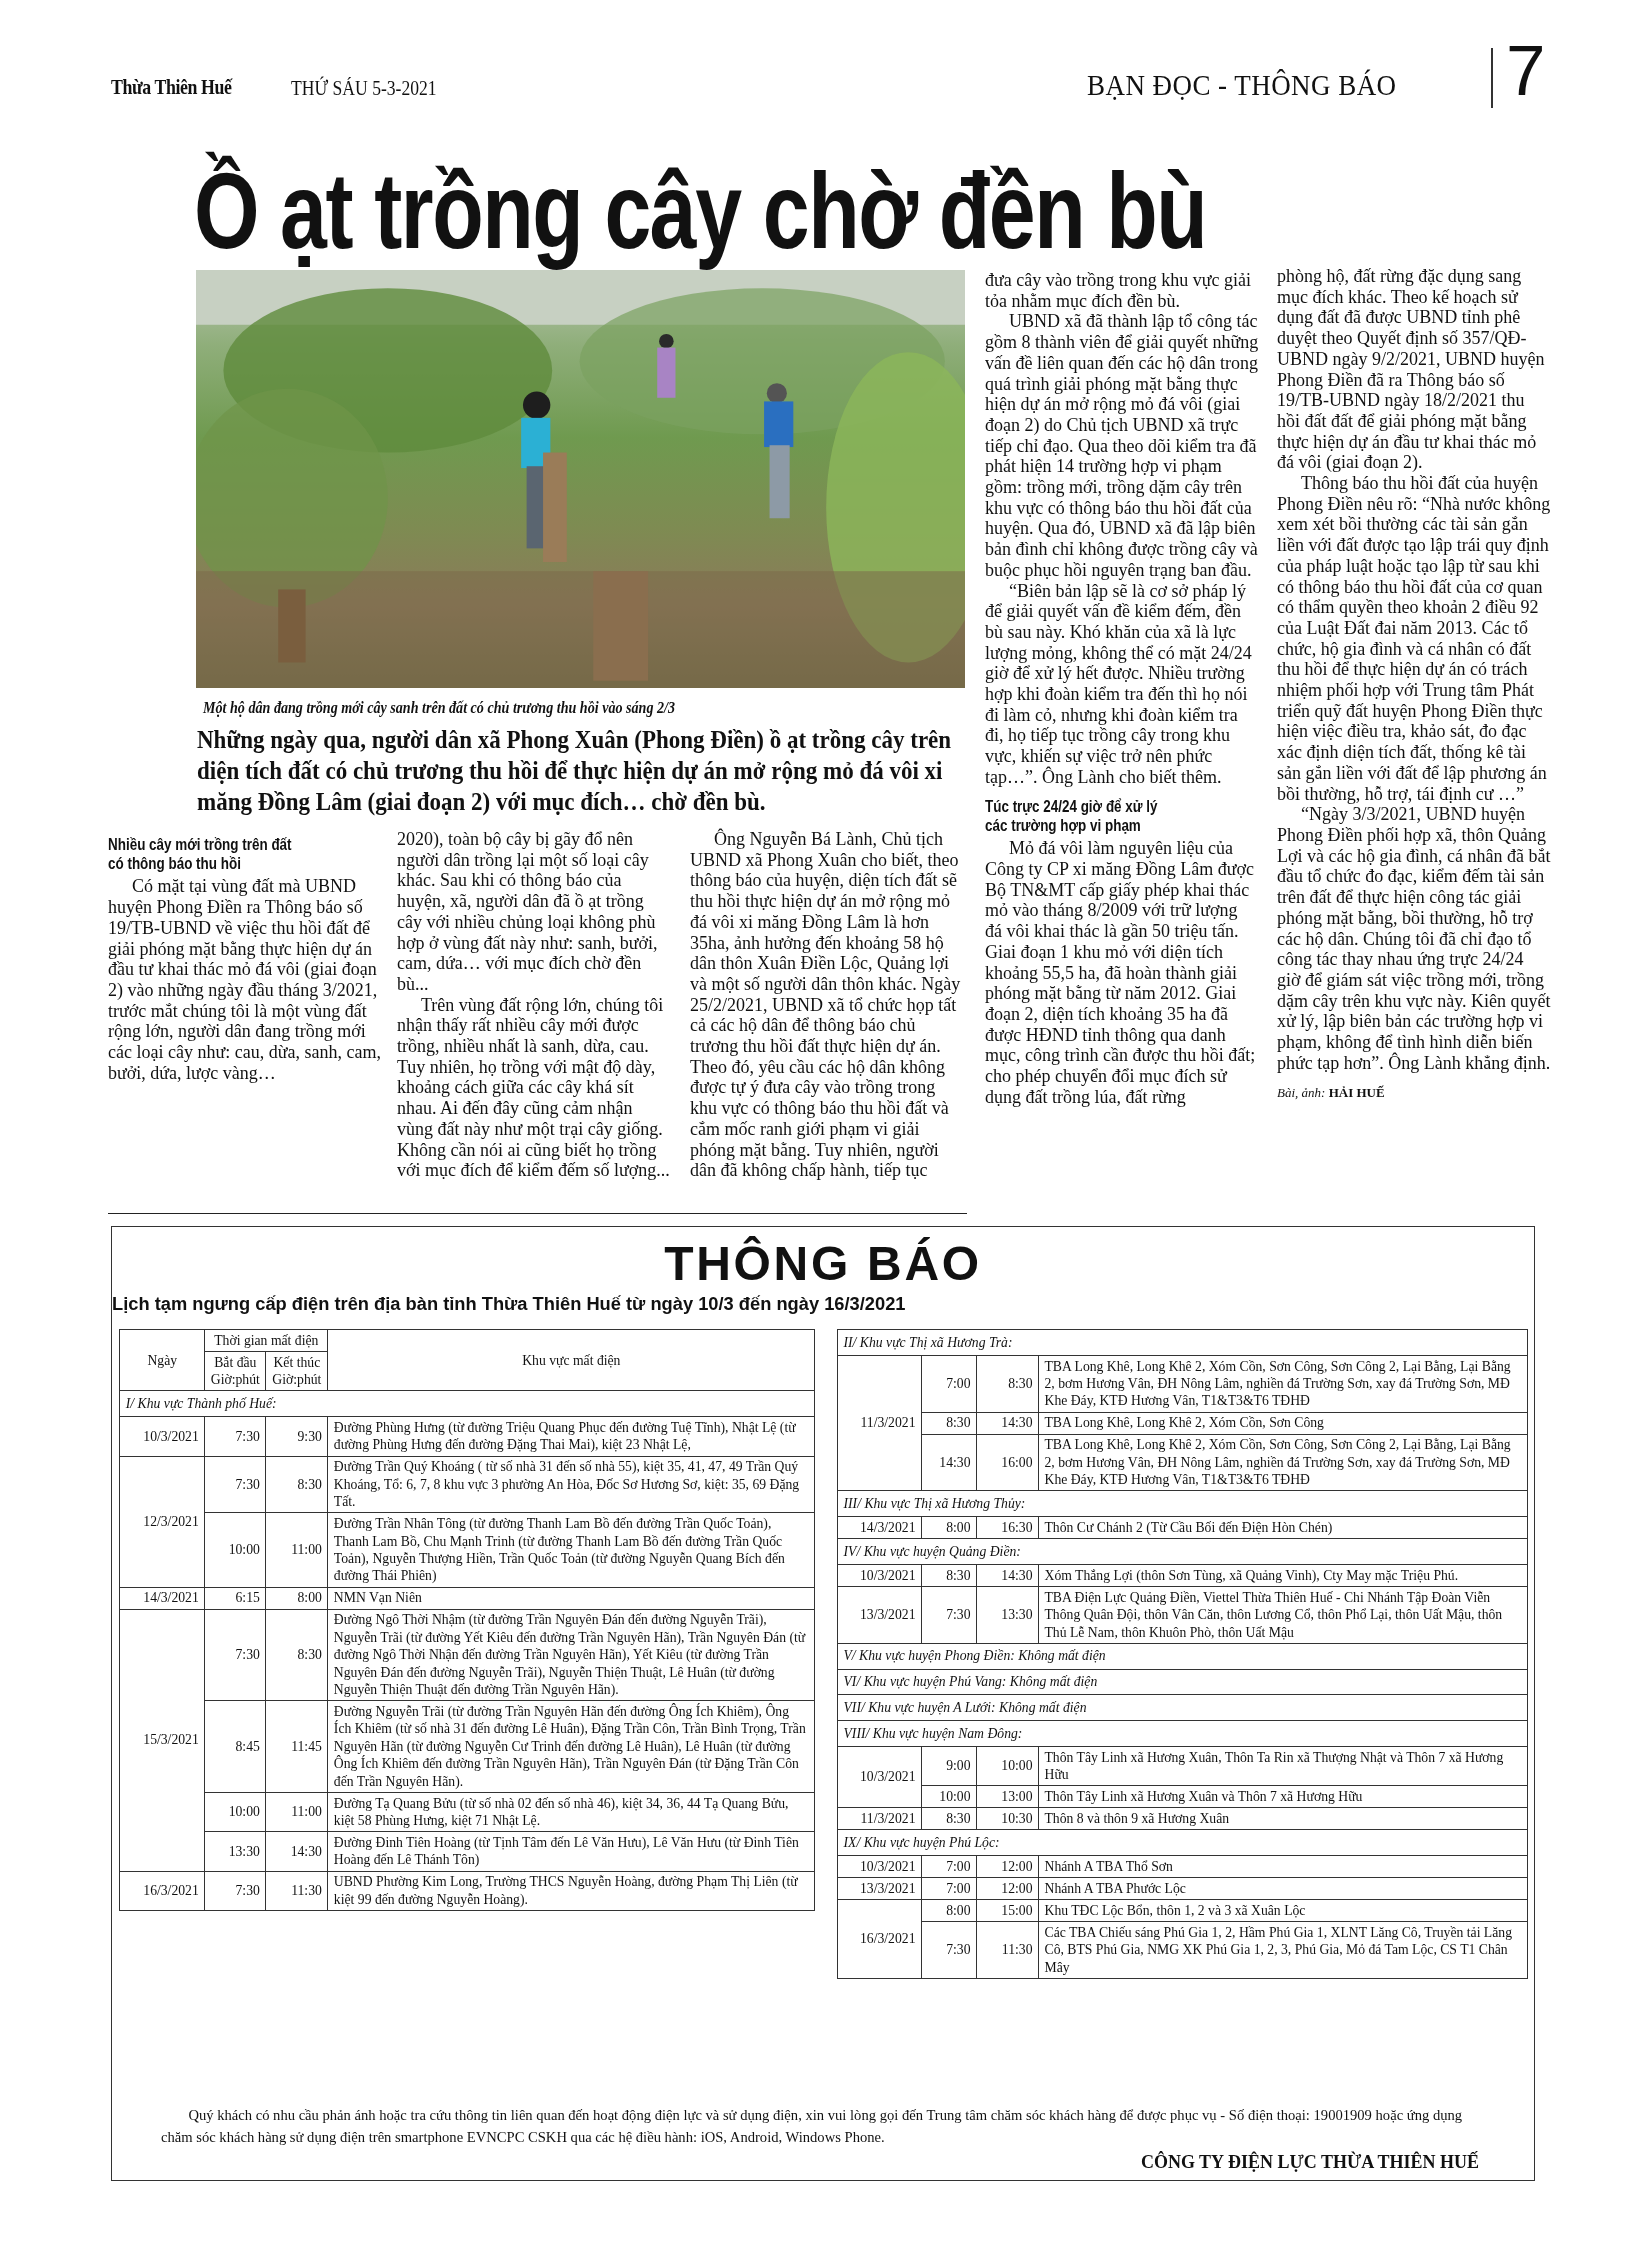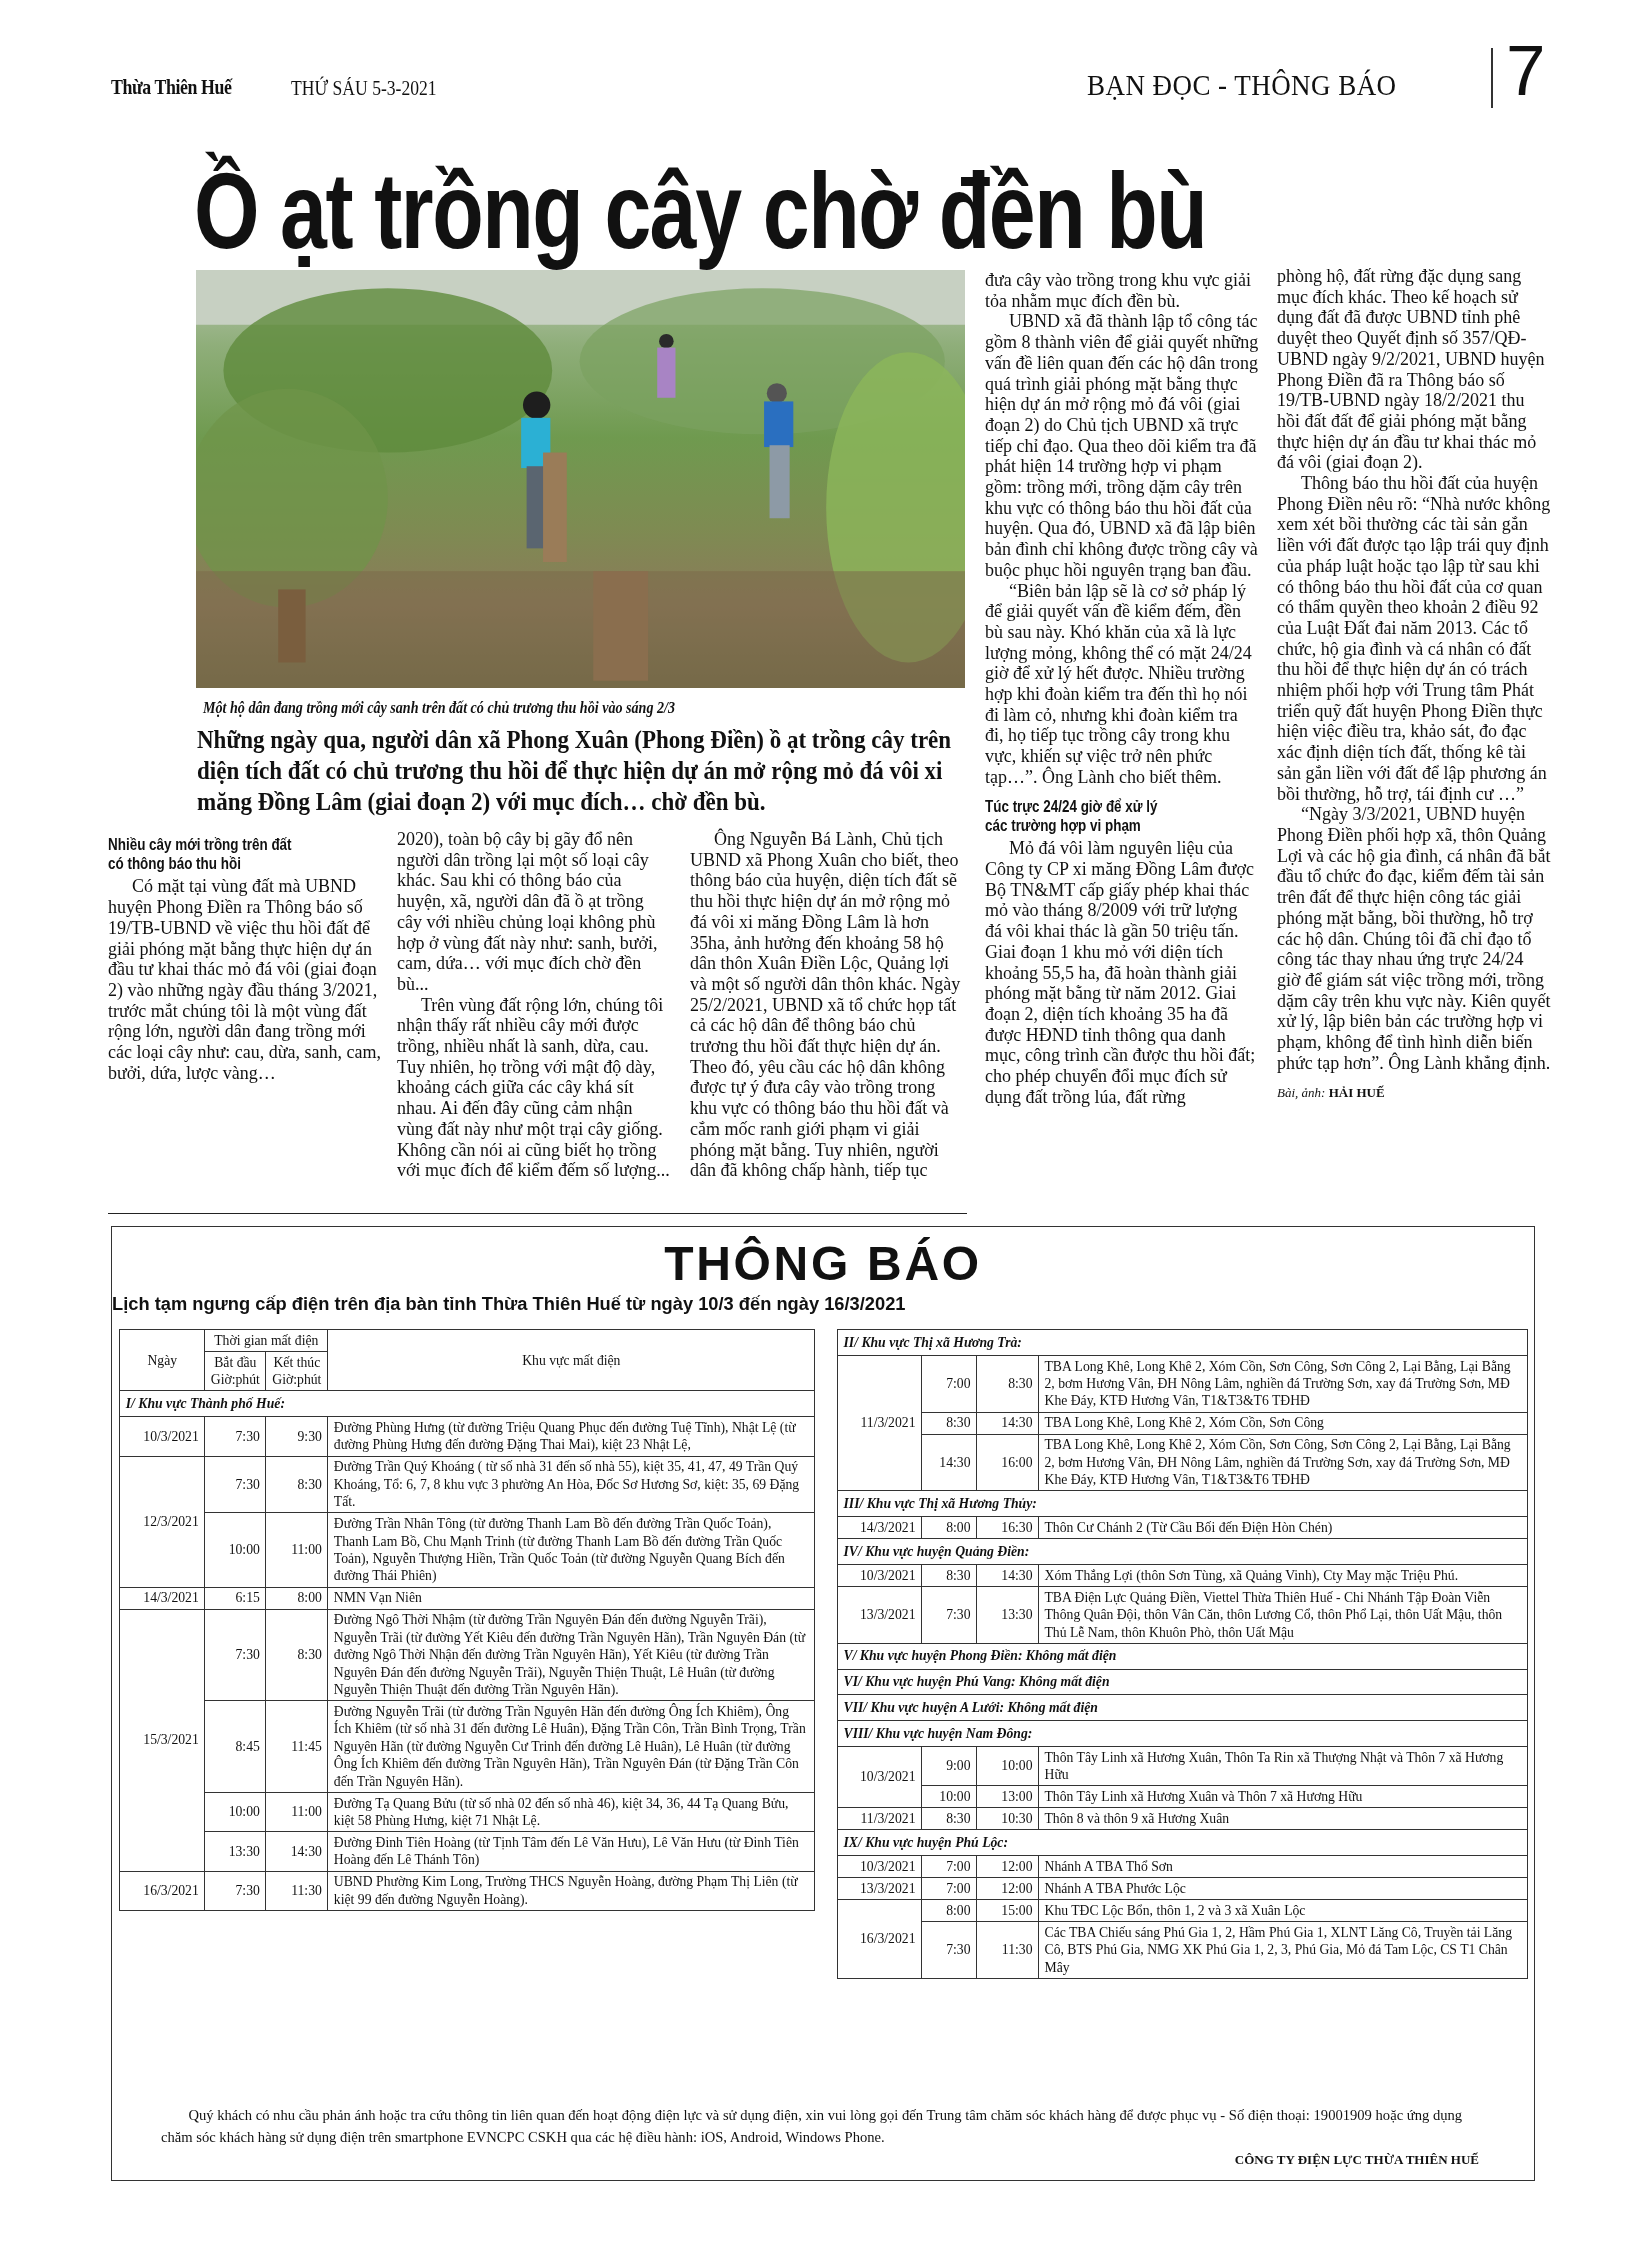--- a/index.html
+++ b/index.html
@@ -27,26 +27,26 @@
   .byline i{font-style:italic;}
   .rule{height:0.9px;background:#222;}
   
   .notice{left:111px;top:1226px;width:1424px;height:955px;border:1.4px solid #333;box-sizing:border-box;}
   .notice-title{left:0;width:100%;top:9.1px;text-align:center;font-family:"Liberation Sans",sans-serif;font-weight:bold;font-size:48px;letter-spacing:2.7px;}
   .notice-sub{left:0;width:100%;top:66px;font-family:"Liberation Sans",sans-serif;font-weight:bold;font-size:18.3px;}
   table.sched{border-collapse:collapse;font-size:13.7px;line-height:17.4px;}
   table.sched td,table.sched th{border:0.9px solid #333;padding:1.8px 5.5px;vertical-align:middle;}
   table.sched th{font-weight:normal;text-align:center;font-size:13.7px;}
   table.sched td.c{text-align:right;font-family:Liberation Serif, serif;}
-  table.sched td.region{font-style:italic;font-weight:bold;padding:3.7px 5.5px;}
+  table.sched td.region{font-style:italic;font-weight:normal;padding:3.7px 5.5px;}
   table.sched td.area{text-align:left;}
   .tleft{left:7.3px;top:102px;width:696px;}
   .tright{left:725px;top:102px;width:691px;}
   .footnote{left:49px;top:877px;width:1325px;font-size:14.6px;line-height:22px;text-indent:27.4px;}
-  .company{right:55px;top:925px;font-weight:bold;font-size:13px;}
+  .company{right:55px;top:925px;font-weight:bold;font-size:18px;}
 </style>
 </head>
 <body>
 
 <div class="abs paper-name">Thừa Thiên Huế</div>
 <div class="abs paper-date">THỨ SÁU 5-3-2021</div>
 <div class="abs section-name">BẠN ĐỌC - THÔNG BÁO</div>
 <div class="abs page-divider"></div>
 <div class="abs page-num">7</div>
 

